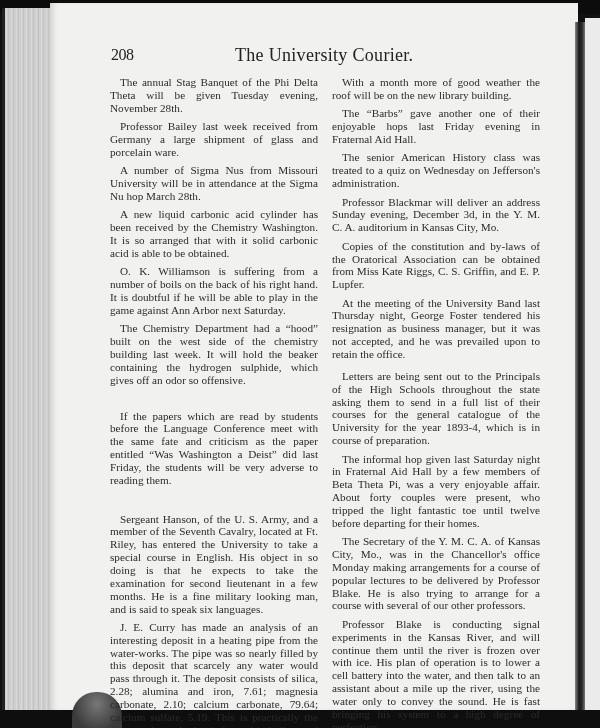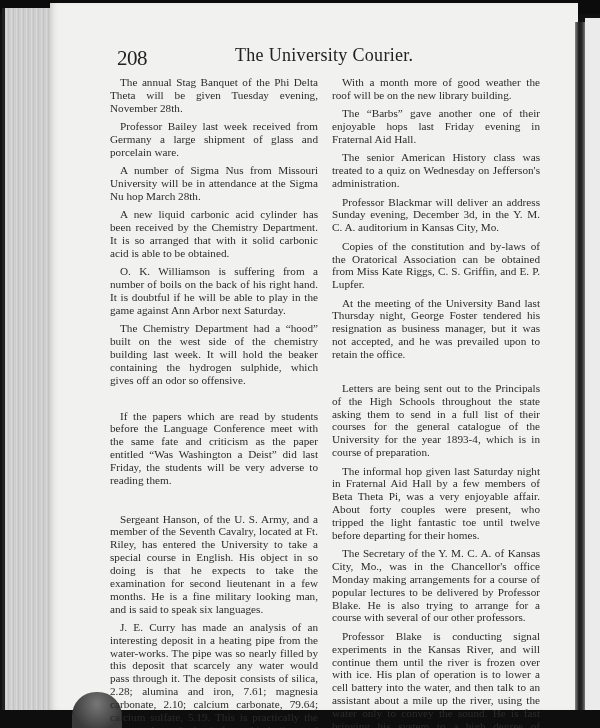--- a/index.html
+++ b/index.html
@@ -11,21 +11,21 @@
       border-left:3px solid #222; }
     .page { position:absolute; left:50px; top:3px; width:528px; height:707px; background:#f1f1ef;
       box-shadow: inset 6px 0 8px -6px rgba(0,0,0,0.25); }
     .gutter { position:absolute; left:575px; top:22px; width:10px; height:700px;
       background:linear-gradient(90deg,#888,#1a1a1a 40%,#2a2a2a 70%,#777); }
     .next-page { position:absolute; left:585px; top:18px; width:15px; height:700px; background:#ebebeb; }
     .bottom-bar { position:absolute; left:0; top:710px; width:600px; height:18px; background:#0e0e0e; }
     .thumb { position:absolute; left:72px; top:692px; width:50px; height:40px; border-radius:24px 24px 0 0;
       background:radial-gradient(ellipse at 50% 30%,#777,#3a3a3a 70%); }
     .header { position:absolute; left:105px; top:43px; width:440px; height:30px; color:#222; }
-    .page-num { position:absolute; left:12px; top:3px; font-size:21px; letter-spacing:-0.5px; }
+    .page-num { position:absolute; left:6px; top:3px; font-size:16px; letter-spacing:-0.5px; }
     .title { position:absolute; left:130px; top:2px; font-size:18px; letter-spacing:0.3px; }
     .col { position:absolute; top:76px; width:208px; color:#2b2b2b; font-size:11.2px; line-height:12.85px;
       text-align:justify; }
     .col.left { left:110px; }
     .col.right { left:332px; }
     .col p { margin:0 0 5.6px 0; text-indent:10px; hyphens:auto; }
   </style>
 </head>
 <body>
 
@@ -39,32 +39,32 @@
 
 <div class="header">
   <span class="page-num">208</span>
   <span class="title">The University Courier.</span>
 </div>
 
 <div class="col left">
   <p>The annual Stag Banquet of the Phi Delta Theta will be given Tuesday evening, November 28th.</p>
   <p>Professor Bailey last week received from Germany a large shipment of glass and porcelain ware.</p>
   <p>A number of Sigma Nus from Missouri University will be in attendance at the Sigma Nu hop March 28th.</p>
-  <p>A new liquid carbonic acid cylinder has been received by the Chemistry Department. It is so arranged that with it solid carbonic acid is able to be obtained.</p>
+  <p>A new liquid carbonic acid cylinder has been received by the Chemistry Washington. It is so arranged that with it solid carbonic acid is able to be obtained.</p>
   <p>O. K. Williamson is suffering from a number of boils on the back of his right hand. It is doubtful if he will be able to play in the game against Ann Arbor next Saturday.</p>
   <p style="margin-bottom:23px">The Chemistry Department had a “hood” built on the west side of the chemistry building last week. It will hold the beaker containing the hydrogen sulphide, which gives off an odor so offensive.</p>
   <p style="margin-bottom:26px">If the papers which are read by students before the Language Conference meet with the same fate and criticism as the paper entitled “Was Washington a Deist” did last Friday, the students will be very adverse to reading them.</p>
   <p>Sergeant Hanson, of the U. S. Army, and a member of the Seventh Cavalry, located at Ft. Riley, has entered the University to take a special course in English. His object in so doing is that he expects to take the examination for second lieutenant in a few months. He is a fine military looking man, and is said to speak six languages.</p>
   <p>J. E. Curry has made an analysis of an interesting deposit in a heating pipe from the water-works. The pipe was so nearly filled by this deposit that scarcely any water would pass through it. The deposit consists of silica, 2.28; alumina and iron, 7.61; magnesia carbonate, 2.10; calcium carbonate, 79.64; calcium sulfate, 5.19. This is practically the same as the scale that is formed in boilers and tea kettles by the use of our hard waters.</p>
 </div>
 
 <div class="col right">
   <p>With a month more of good weather the roof will be on the new library building.</p>
   <p>The “Barbs” gave another one of their enjoyable hops last Friday evening in Fraternal Aid Hall.</p>
   <p>The senior American History class was treated to a quiz on Wednesday on Jefferson's administration.</p>
   <p>Professor Blackmar will deliver an address Sunday evening, December 3d, in the Y. M. C. A. auditorium in Kansas City, Mo.</p>
   <p>Copies of the constitution and by-laws of the Oratorical Association can be obtained from Miss Kate Riggs, C. S. Griffin, and E. P. Lupfer.</p>
-  <p style="margin-bottom:21px">At the meeting of the University Band last Thursday night, George Foster tendered his resignation as business manager, but it was not accepted, and he was prevailed upon to retain the office.</p>
+  <p style="margin-bottom:9px">At the meeting of the University Band last Thursday night, George Foster tendered his resignation as business manager, but it was not accepted, and he was prevailed upon to retain the office.</p>
   <p>Letters are being sent out to the Principals of the High Schools throughout the state asking them to send in a full list of their courses for the general catalogue of the University for the year 1893-4, which is in course of preparation.</p>
   <p>The informal hop given last Saturday night in Fraternal Aid Hall by a few members of Beta Theta Pi, was a very enjoyable affair. About forty couples were present, who tripped the light fantastic toe until twelve before departing for their homes.</p>
   <p>The Secretary of the Y. M. C. A. of Kansas City, Mo., was in the Chancellor's office Monday making arrangements for a course of popular lectures to be delivered by Professor Blake. He is also trying to arrange for a course with several of our other professors.</p>
   <p>Professor Blake is conducting signal experiments in the Kansas River, and will continue them until the river is frozen over with ice. His plan of operation is to lower a cell battery into the water, and then talk to an assistant about a mile up the river, using the water only to convey the sound. He is fast bringing his system to a high degree of perfection.</p>
 </div>
 
 </body></html>

